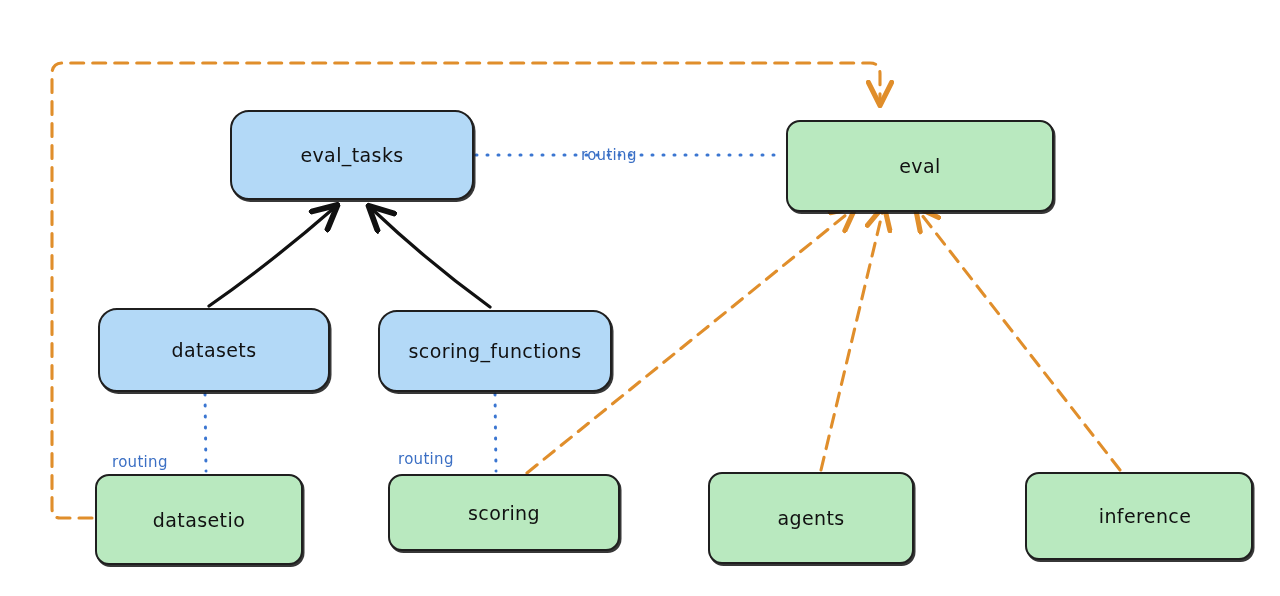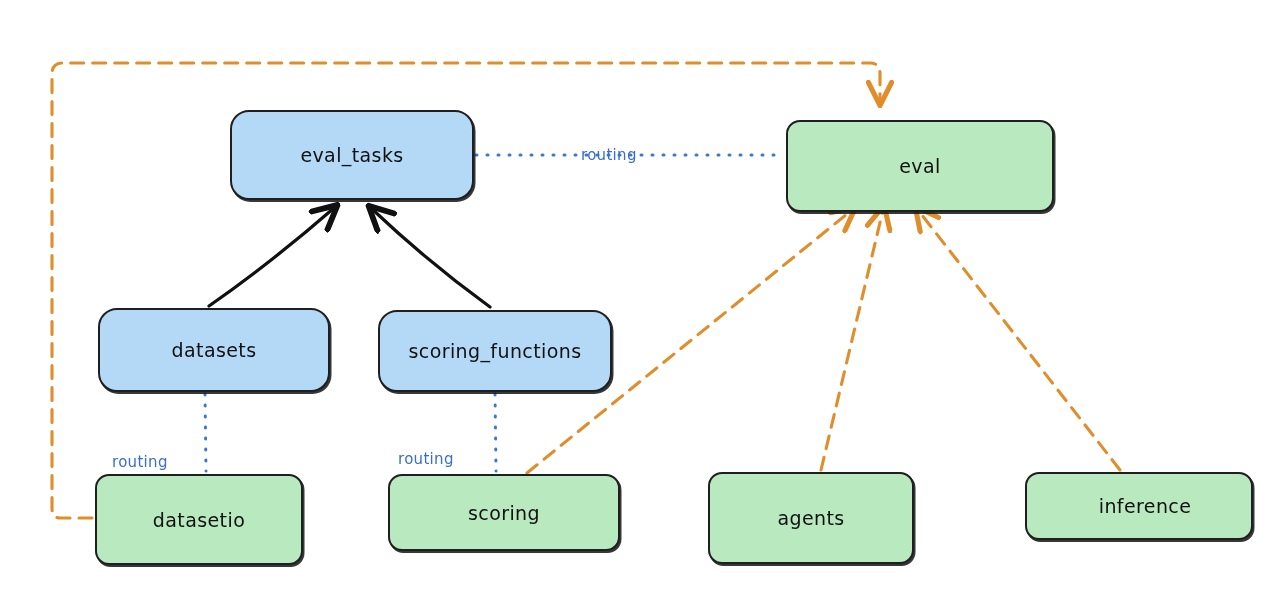--- a/index.html
+++ b/index.html
@@ -104,21 +104,21 @@
   </div>
 
   <div class="node green" style="left:388px; top:474px; width:232px; height:77px;">
     <span>scoring</span>
   </div>
 
   <div class="node green" style="left:708px; top:472px; width:206px; height:92px;">
     <span>agents</span>
   </div>
 
-  <div class="node green" style="left:1025px; top:472px; width:228px; height:68px;padding-left:12px;">
+  <div class="node green" style="left:1025px; top:472px; width:228px; height:88px;padding-left:12px;">
     <span>inference</span>
   </div>
 
   <div class="edge-label" style="left:581px; top:118px;">routing</div>
 
   <div class="edge-label" style="left:112px; top:425px;">routing</div>
 
   <div class="edge-label" style="left:398px; top:422px;">routing</div>
 
 </div>

